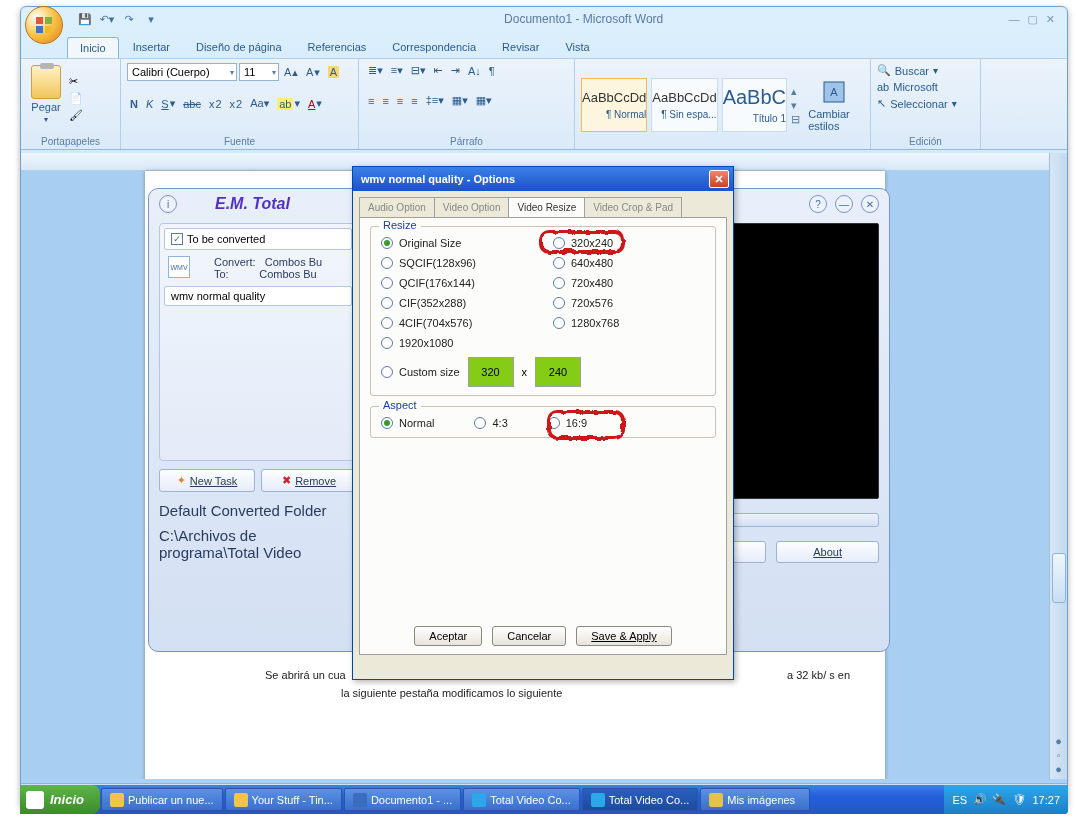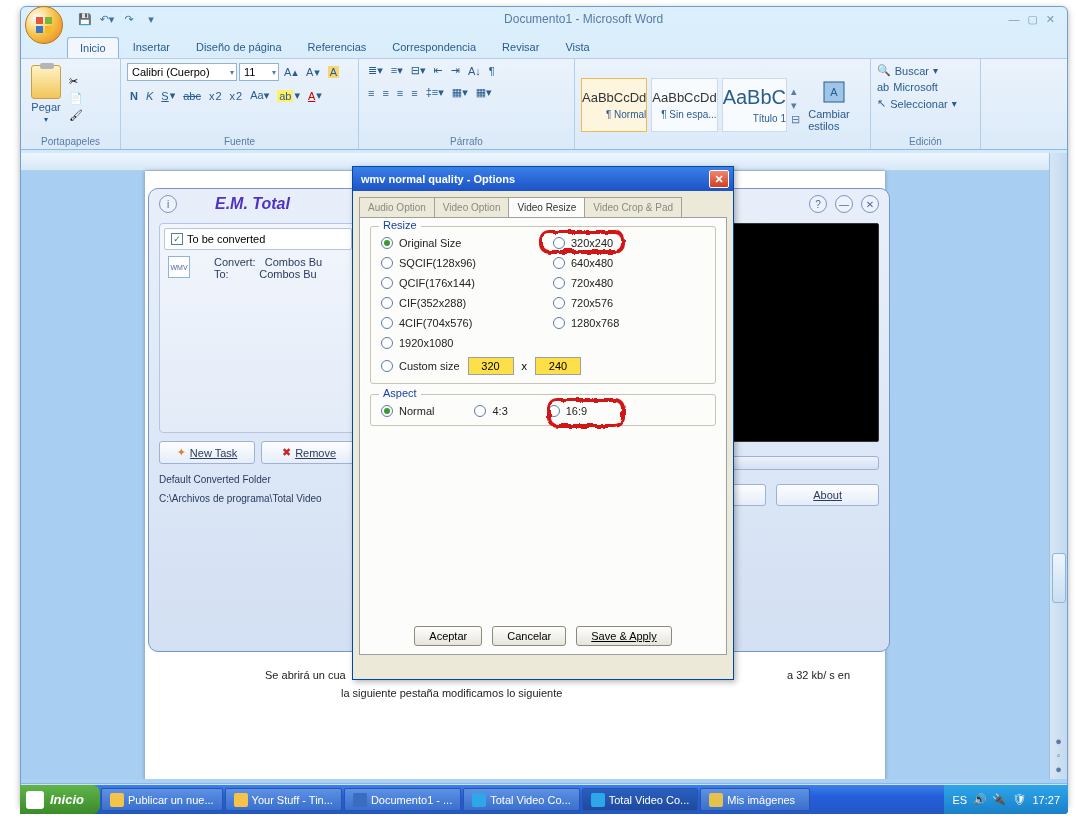--- a/index.html
+++ b/index.html
@@ -14,21 +14,21 @@
 .ribbon-tab{padding:4px 12px;color:#2a5c8f;border-radius:3px 3px 0 0;cursor:pointer}
 .ribbon-tab.active{background:#f1f7fd;border:1px solid #8fb4d9;border-bottom:none}
 .ribbon{background:linear-gradient(#ebf3fb,#dbeaf9);height:92px;border-top:1px solid #b3cfe8;border-bottom:1px solid #96b8d8;display:flex}
 .grp{border-right:1px solid #b3cfe8;padding:4px 6px 2px;display:flex;flex-direction:column;justify-content:space-between;min-width:50px}
 .grp-title{text-align:center;color:#5a7ba3;font-size:10px;padding-top:2px}
 .grp-body{display:flex;gap:4px;flex:1}
 .big-btn{display:flex;flex-direction:column;align-items:center;gap:2px;padding:2px 4px;color:#2a5c8f}
 .clipboard-icn{width:30px;height:34px;background:linear-gradient(#fff3c5,#f2c55a);border:1px solid #caa043;border-radius:3px;position:relative}
 .clipboard-icn:before{content:"";position:absolute;top:-3px;left:8px;width:14px;height:6px;background:#b5b5b5;border-radius:2px}
 .small-col{display:flex;flex-direction:column;gap:4px;justify-content:center}
-.font-row{display:flex;gap:2px;margin-bottom:4px}
+.font-row{display:flex;gap:2px;margin-bottom:12px}
 .dd{background:#fff;border:1px solid #8fb4d9;padding:1px 14px 1px 4px;position:relative;height:18px;display:flex;align-items:center;min-width:40px}
 .dd:after{content:"▾";position:absolute;right:2px;color:#5a7ba3;font-size:8px}
 .rb{padding:1px 3px;color:#2a5c8f;display:inline-flex;align-items:center;gap:1px}
 .style-box{border:1px solid #c8dbef;background:#f8fbfe;width:70px;height:54px;display:flex;flex-direction:column;align-items:flex-end;justify-content:center;gap:4px}
 .style-box.sel{border-color:#f6b94f;background:#fef5de}
 .style-sample{font-size:13px;color:#333}
 .style-name{font-size:10px;color:#2a5c8f}
 .find-item{display:flex;align-items:center;gap:4px;color:#2a5c8f;padding:1px 0;font-size:10px}
 .doc-area{position:absolute;top:146px;left:0;right:18px;bottom:26px;background:#a8cef2;overflow:hidden}
 .ruler{height:18px;background:linear-gradient(#eef6fd,#d7e8f8);border-bottom:1px solid #b3cfe8}
@@ -48,21 +48,21 @@
 .em-left{width:198px;display:flex;flex-direction:column;gap:4px;position:relative}
 .panel{background:linear-gradient(#f2f6fc,#e3ebf8);border:1px solid #b5c6e3;border-radius:4px}
 .panel-hd{padding:4px 6px;color:#2b3b5e}
 .chk-row{padding:4px 6px;display:flex;align-items:center;gap:4px;background:#fff;border:1px solid #b5c6e3;margin:4px;border-radius:2px}
 .chk{width:12px;height:12px;border:1px solid #5a7ba3;background:#fff;display:inline-flex;align-items:center;justify-content:center;color:#2e7d32;font-size:9px}
 .conv-row{display:flex;padding:2px 8px;gap:24px;color:#2b3b5e}
 .conv-icn{width:22px;height:22px;background:#fff;border:1px solid #8fb4d9;display:flex;align-items:center;justify-content:center;font-size:7px;color:#4a6aa3}
 .list-item{background:#fff;border:1px solid #b5c6e3;margin:4px;padding:3px 6px;border-radius:2px}
 .em-btns{display:flex;gap:6px;padding:4px 0}
 .em-btn{flex:1;background:linear-gradient(#fcfdff,#e6edf9);border:1px solid #9cb2d7;border-radius:3px;padding:4px 6px;display:flex;align-items:center;gap:4px;color:#2b3b5e;justify-content:center}
-.em-foot{color:#2b3b5e;font-size:10px;padding:2px 0}
+.em-foot{color:#2b3b5e;font-size:15px;padding:2px 0}
 .em-right{flex:1;display:flex;flex-direction:column;gap:6px}
 .preview{flex:1;background:#000;border:1px solid #333;border-radius:2px}
 .pv-ctrls{display:flex;gap:6px;align-items:center;margin-top:4px}
 .pv-btn{background:linear-gradient(#fcfdff,#e6edf9);border:1px solid #9cb2d7;border-radius:3px;padding:4px 10px;min-width:28px;text-align:center}
 .pv-slider{flex:1;height:14px;background:linear-gradient(#eef2fb,#d3e0f3);border:1px solid #9cb2d7;border-radius:3px}
 .help-row{display:flex;gap:10px;justify-content:flex-end;padding-top:4px}
 .help-btn{background:linear-gradient(#fcfdff,#e6edf9);border:1px solid #9cb2d7;border-radius:3px;padding:4px 36px;text-decoration:underline;color:#2b3b5e}
 
 .dlg{position:absolute;left:352px;top:166px;width:382px;height:514px;background:#ece9d8;border:1px solid #0048a5;box-shadow:2px 2px 6px rgba(0,0,0,.3)}
 .dlg-title{height:24px;background:linear-gradient(#3a80e8,#1c52c5);color:#fff;display:flex;align-items:center;padding:0 4px 0 8px;font-weight:bold;font-size:11px}
@@ -71,21 +71,21 @@
 .dlg-tab{padding:4px 8px;background:#ece9d8;border:1px solid #a0a0a0;border-bottom:none;color:#888;font-size:10px;margin-right:-1px}
 .dlg-tab.active{background:#fcfcfa;color:#333;position:relative;z-index:2}
 .dlg-pane{margin:0 6px 6px;background:#fcfcfa;border:1px solid #a0a0a0;padding:8px 10px;height:438px;position:relative}
 .fieldset{border:1px solid #c8c4b4;border-radius:3px;padding:10px 10px 8px;margin-bottom:10px;position:relative}
 .fieldset>.legend{position:absolute;top:-8px;left:8px;background:#fcfcfa;padding:0 4px;color:#1942a5;font-size:11px}
 .radio-grid{display:grid;grid-template-columns:1fr 1fr;gap:8px 20px}
 .radio{display:flex;align-items:center;gap:6px;color:#222}
 .radio-dot{width:12px;height:12px;border:1px solid #5a7ba3;border-radius:50%;background:#fff;display:flex;align-items:center;justify-content:center}
 .radio-dot.on:after{content:"";width:6px;height:6px;background:#3a9a30;border-radius:50%}
 .custom-row{grid-column:1/3;display:flex;align-items:center;gap:8px}
-.txt-in{width:46px;border:1px solid #a0a0a0;padding:2px 4px;text-align:center;background:#fde047}
+.txt-in{width:46px;border:1px solid #a0a0a0;padding:8px 4px;text-align:center;background:#84cc16}
 .aspect-grid{display:flex;gap:40px}
 .redmark{position:absolute;border:4px solid #d01616;border-radius:10px;pointer-events:none;filter:url(#rough)}
 .dlg-btns{position:absolute;left:0;right:0;bottom:8px;display:flex;gap:10px;justify-content:center}
 .dlg-btn{background:linear-gradient(#fefefe,#e6e4db);border:1px solid #8a8a7d;border-radius:3px;padding:3px 14px}
 
 .taskbar{position:absolute;left:20px;bottom:6px;width:1048px;height:29px;background:linear-gradient(#3c81ea,#245edb 40%,#2357c5);display:flex;align-items:center;border-radius:0 0 4px 4px}
 .start{height:29px;background:linear-gradient(#5fb54a,#3b8a28);color:#fff;font-style:italic;font-weight:bold;padding:0 16px 0 30px;display:flex;align-items:center;border-radius:0 8px 8px 0;position:relative;font-size:13px}
 .start:before{content:"";position:absolute;left:6px;width:18px;height:18px;background:#fff;border-radius:3px}
 .tb-item{height:23px;margin:0 1px;background:linear-gradient(#5c91e5,#3a6fcc);border:1px solid #2a55aa;border-radius:2px;color:#fff;padding:0 8px;display:flex;align-items:center;gap:4px;font-size:10px;min-width:110px}
 .tb-item.active{background:linear-gradient(#2a5fbf,#1e4a9e)}
@@ -296,20 +296,21 @@
           <span class="chk">✓</span>
           <span>To be converted</span>
         </div>
         <div class="conv-row">
           <div class="conv-icn">WMV</div>
           <div>
             <div><span>Convert:</span>&nbsp;&nbsp;&nbsp;<span>Combos  Bu</span></div>
             <div><span>To:</span>&nbsp;&nbsp;&nbsp;&nbsp;&nbsp;&nbsp;&nbsp;&nbsp;&nbsp;&nbsp;<span>Combos  Bu</span></div>
           </div>
         </div>
+        <div class="list-item">wmv normal quality</div>
         <div style="height:150px"></div>
       </div>
       <div class="em-btns">
         <div class="em-btn">
             <span style="color:#d9822a">✦</span>
             <u>New Task</u>
           </div>
         <div class="em-btn">
             <span style="color:#c22">✖</span>
             <u>Remove</u>

